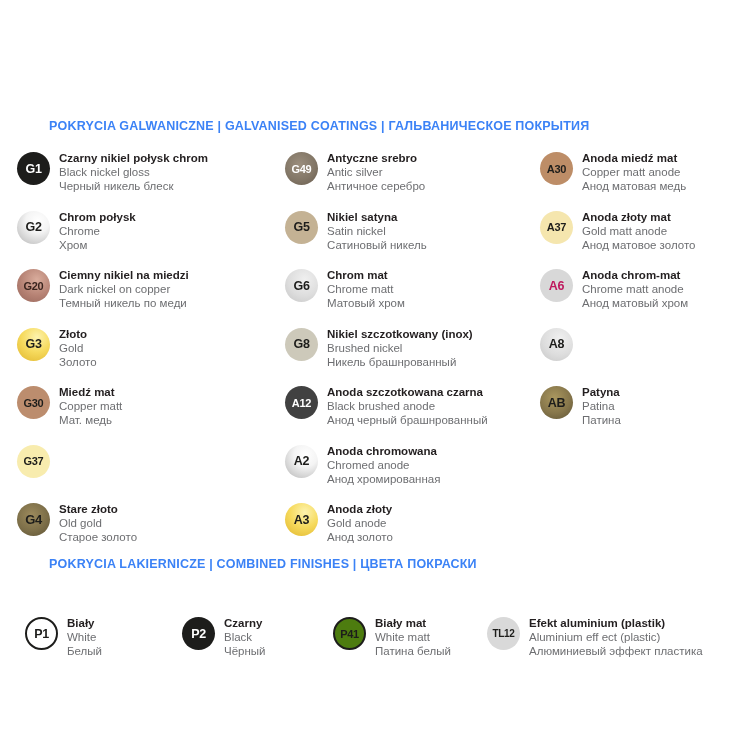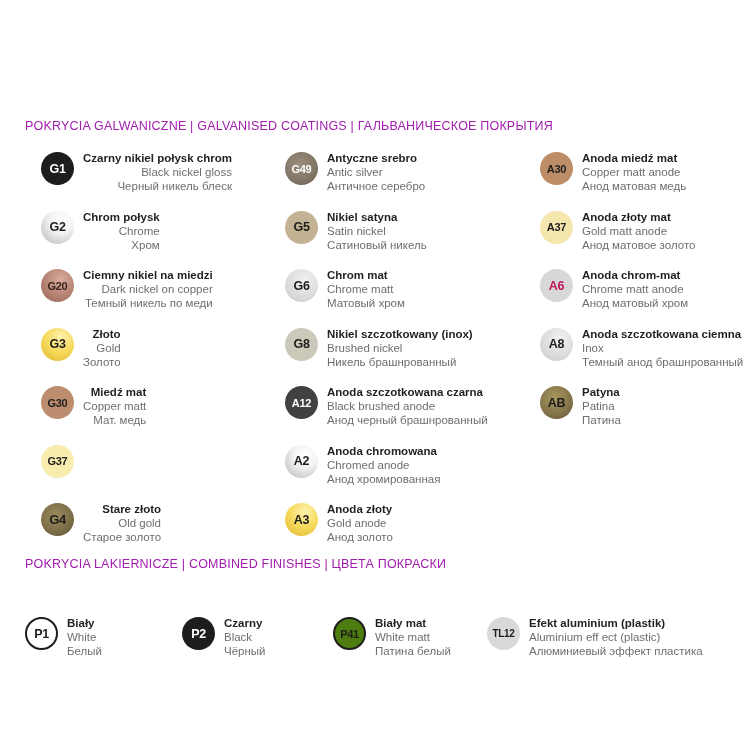--- a/index.html
+++ b/index.html
@@ -7,30 +7,31 @@
     position:relative;
     width:750px;height:750px;
     background:#ffffff;
     font-family:"Liberation Sans", sans-serif;
     color:#231f20;
     overflow:hidden;
   }
   .section-title{
     position:absolute;
     font-size:12.5px;
-    font-weight:normal;
+    font-weight:bold;
     letter-spacing:.2px;
-    color:#a21caf;
+    color:#3b82f6;
     white-space:nowrap;
+    margin-left:24px;
   }
   #title-galvanised{left:25px;top:119px;}
   #title-lacquered{left:25px;top:557px;}
 
   .col{position:absolute;top:151px;}
-  #col-1{left:41px;width:258px;text-align:right;}
+  #col-1{left:17px;width:258px;}
   #col-2{left:285px;width:253px;}
   #col-3{left:540px;width:208px;}
 
   #lacquered-row{
     position:absolute;left:25px;top:616px;
     display:flex;align-items:flex-start;
   }
   #lacquered-row .finish-item{margin-bottom:0;}
   #lacquered-row .finish-item:nth-child(1){width:157px;}
   #lacquered-row .finish-item:nth-child(2){width:151px;}
@@ -240,25 +241,20 @@
         <div class="labels">
           <div class="name-pl">Anoda chrom-mat</div>
           <div class="name-en">Chrome matt anode</div>
           <div class="name-ru">Анод матовый хром</div>
         </div>
       </div>
       <div class="finish-item">
         <div class="swatch fin-chromematt" style="color: rgb(29, 29, 27); font-size: 12.5px;">
           <span>A8</span>
         </div>
-        <div class="labels">
-          <div class="name-pl">Anoda szczotkowana ciemna</div>
-          <div class="name-en">Inox</div>
-          <div class="name-ru">Темный анод брашнрованный</div>
-        </div>
       </div>
       <div class="finish-item">
         <div class="swatch fin-patina" style="color: rgb(29, 29, 27); font-size: 12.5px;">
           <span>AB</span>
         </div>
         <div class="labels">
           <div class="name-pl">Patyna</div>
           <div class="name-en">Patina</div>
           <div class="name-ru">Патина</div>
         </div>

